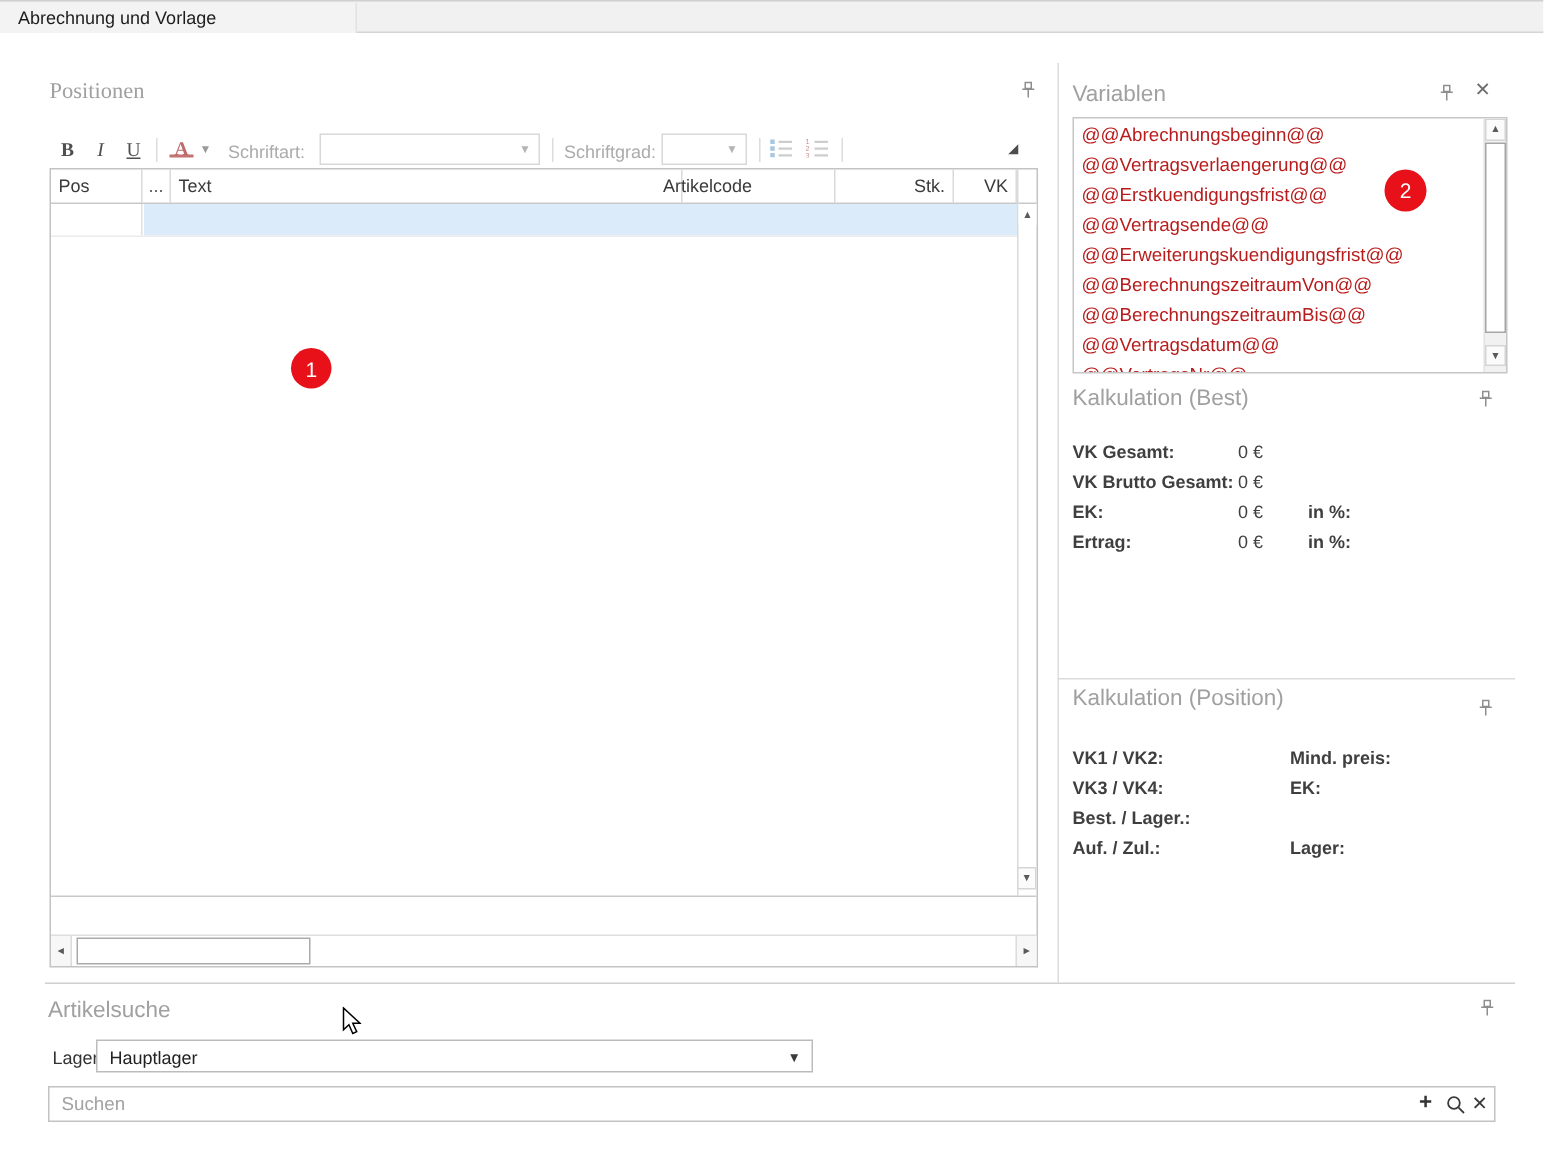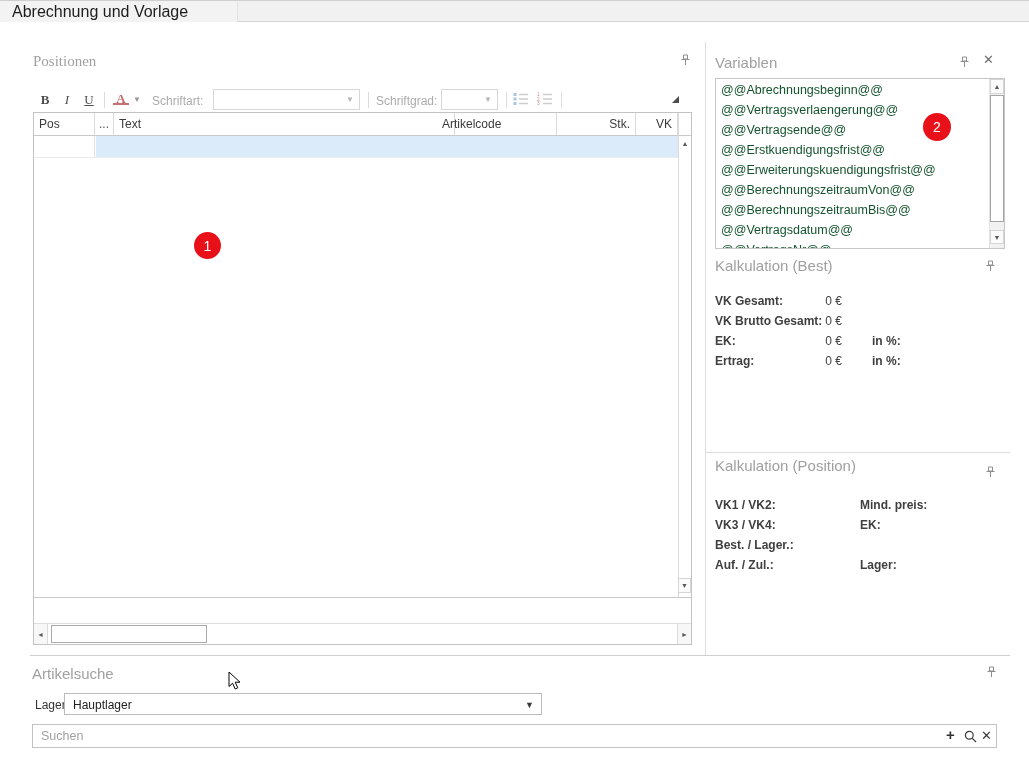--- a/index.html
+++ b/index.html
@@ -3,21 +3,21 @@
 <meta charset="utf-8">
 <style>
   html,body{margin:0;padding:0;background:#fff;width:1029px;height:777px;overflow:hidden;
     font-family:"Liberation Sans","DejaVu Sans",sans-serif;}
   .screen{position:relative;width:1029px;height:777px;background:#fff;}
   .abs{position:absolute;box-sizing:border-box;}
   
   .tabbar{left:0;top:0;width:1029px;height:22px;background:#f1f1f1;
     border-top:1px solid #cfcfcf;border-bottom:1px solid #d5d5d5;}
   .tab{left:0;top:1px;width:238px;height:20px;line-height:20px;padding-left:12px;
-    font-size:16px;color:#1d1d1d;border-right:1px solid #e2e2e2;background:#f3f3f3;}
+    font-size:12px;color:#1d1d1d;border-right:1px solid #e2e2e2;background:#f3f3f3;}
   
   .ptitle{font-size:15px;color:#a0a0a0;white-space:nowrap;}
   
   .tbtn{font-family:"Liberation Serif","DejaVu Serif",serif;font-size:13px;color:#4f4f4f;
     text-align:center;cursor:default;}
   .tsep{width:1px;height:16px;background:#dcdcdc;}
   .tlabel{font-size:12px;color:#ababab;}
   .combo{background:#fff;border:1px solid #d8d8d8;height:21px;}
   .combo .arr{position:absolute;right:5px;top:6px;font-size:8px;color:#b5b5b5;line-height:8px;}
   .combo2 .arr2{position:absolute;right:7px;top:7px;font-size:9px;color:#3a3a3a;line-height:9px;}
@@ -26,21 +26,21 @@
   .hcell{top:0;height:22px;border-right:1px solid #dadada;font-size:12px;color:#3a3a3a;
     line-height:22px;padding:0 5px;white-space:nowrap;overflow:hidden;}
   .hdr-line{left:0;top:22px;width:657px;height:1px;background:#c9c9c9;}
   .rt{text-align:right;}
   .sq{display:flex;align-items:center;justify-content:center;background:#fbfbfb;
     border:1px solid #d5d5d5;color:#5a5a5a;}
   .sq span{font-size:7px;line-height:7px;}
   
   .vdiv{width:1px;background:#dcdcdc;}
   .listbox{left:715px;top:78px;width:290px;height:171px;border:1px solid #c6c6c6;background:#fff;overflow:hidden;}
-  .vitem{height:20px;line-height:20px;font-size:12.5px;color:#14532d;padding-left:5px;white-space:nowrap;}
+  .vitem{height:20px;line-height:20px;font-size:12.5px;color:#b91c1c;padding-left:5px;white-space:nowrap;}
   .vsb{position:absolute;right:0;top:0;width:15px;height:169px;background:#f1f1f1;border-left:1px solid #e3e3e3;box-sizing:border-box;}
   .klabel{font-size:12px;font-weight:bold;color:#3f3f3f;white-space:nowrap;}
   .kvalue{font-size:12px;color:#3f3f3f;}
   .marker{border-radius:50%;color:#fff;display:flex;align-items:center;justify-content:center;
     font-size:14px;z-index:50;}
   .pin{cursor:default;}
   input.search{border:1px solid #c2c2c2;font-size:12.5px;color:#333;padding:0 70px 0 8px;outline:none;
     font-family:"Liberation Sans","DejaVu Sans",sans-serif;}
   input.search::placeholder{color:#a2a2a2;opacity:1;}
 </style>
@@ -140,22 +140,22 @@
     <path d="M3.5 1 h4 v4 h-4 z" fill="none" stroke="#8e8e8e"></path>
     <line x1="1.5" y1="5.5" x2="9.5" y2="5.5" stroke="#8e8e8e"></line>
     <line x1="5.5" y1="5.5" x2="5.5" y2="11" stroke="#8e8e8e"></line>
   </svg>
   <div class="abs" style="left:983px;top:53px;font-size:13px;color:#6e6e6e;line-height:13px;">✕</div>
 
   <div class="abs listbox">
     <div style="padding-top:1px;">
       <div class="vitem">@@Abrechnungsbeginn@@</div>
       <div class="vitem">@@Vertragsverlaengerung@@</div>
+      <div class="vitem">@@Erstkuendigungsfrist@@</div>
       <div class="vitem">@@Vertragsende@@</div>
-      <div class="vitem">@@Erstkuendigungsfrist@@</div>
       <div class="vitem">@@Erweiterungskuendigungsfrist@@</div>
       <div class="vitem">@@BerechnungszeitraumVon@@</div>
       <div class="vitem">@@BerechnungszeitraumBis@@</div>
       <div class="vitem">@@Vertragsdatum@@</div>
       <div class="vitem">@@VertragsNr@@</div>
     </div>
     <div class="vsb">
       <div class="abs sq" style="left:0;top:0;width:14px;height:15px;">
           <span>▲</span>
         </div>

